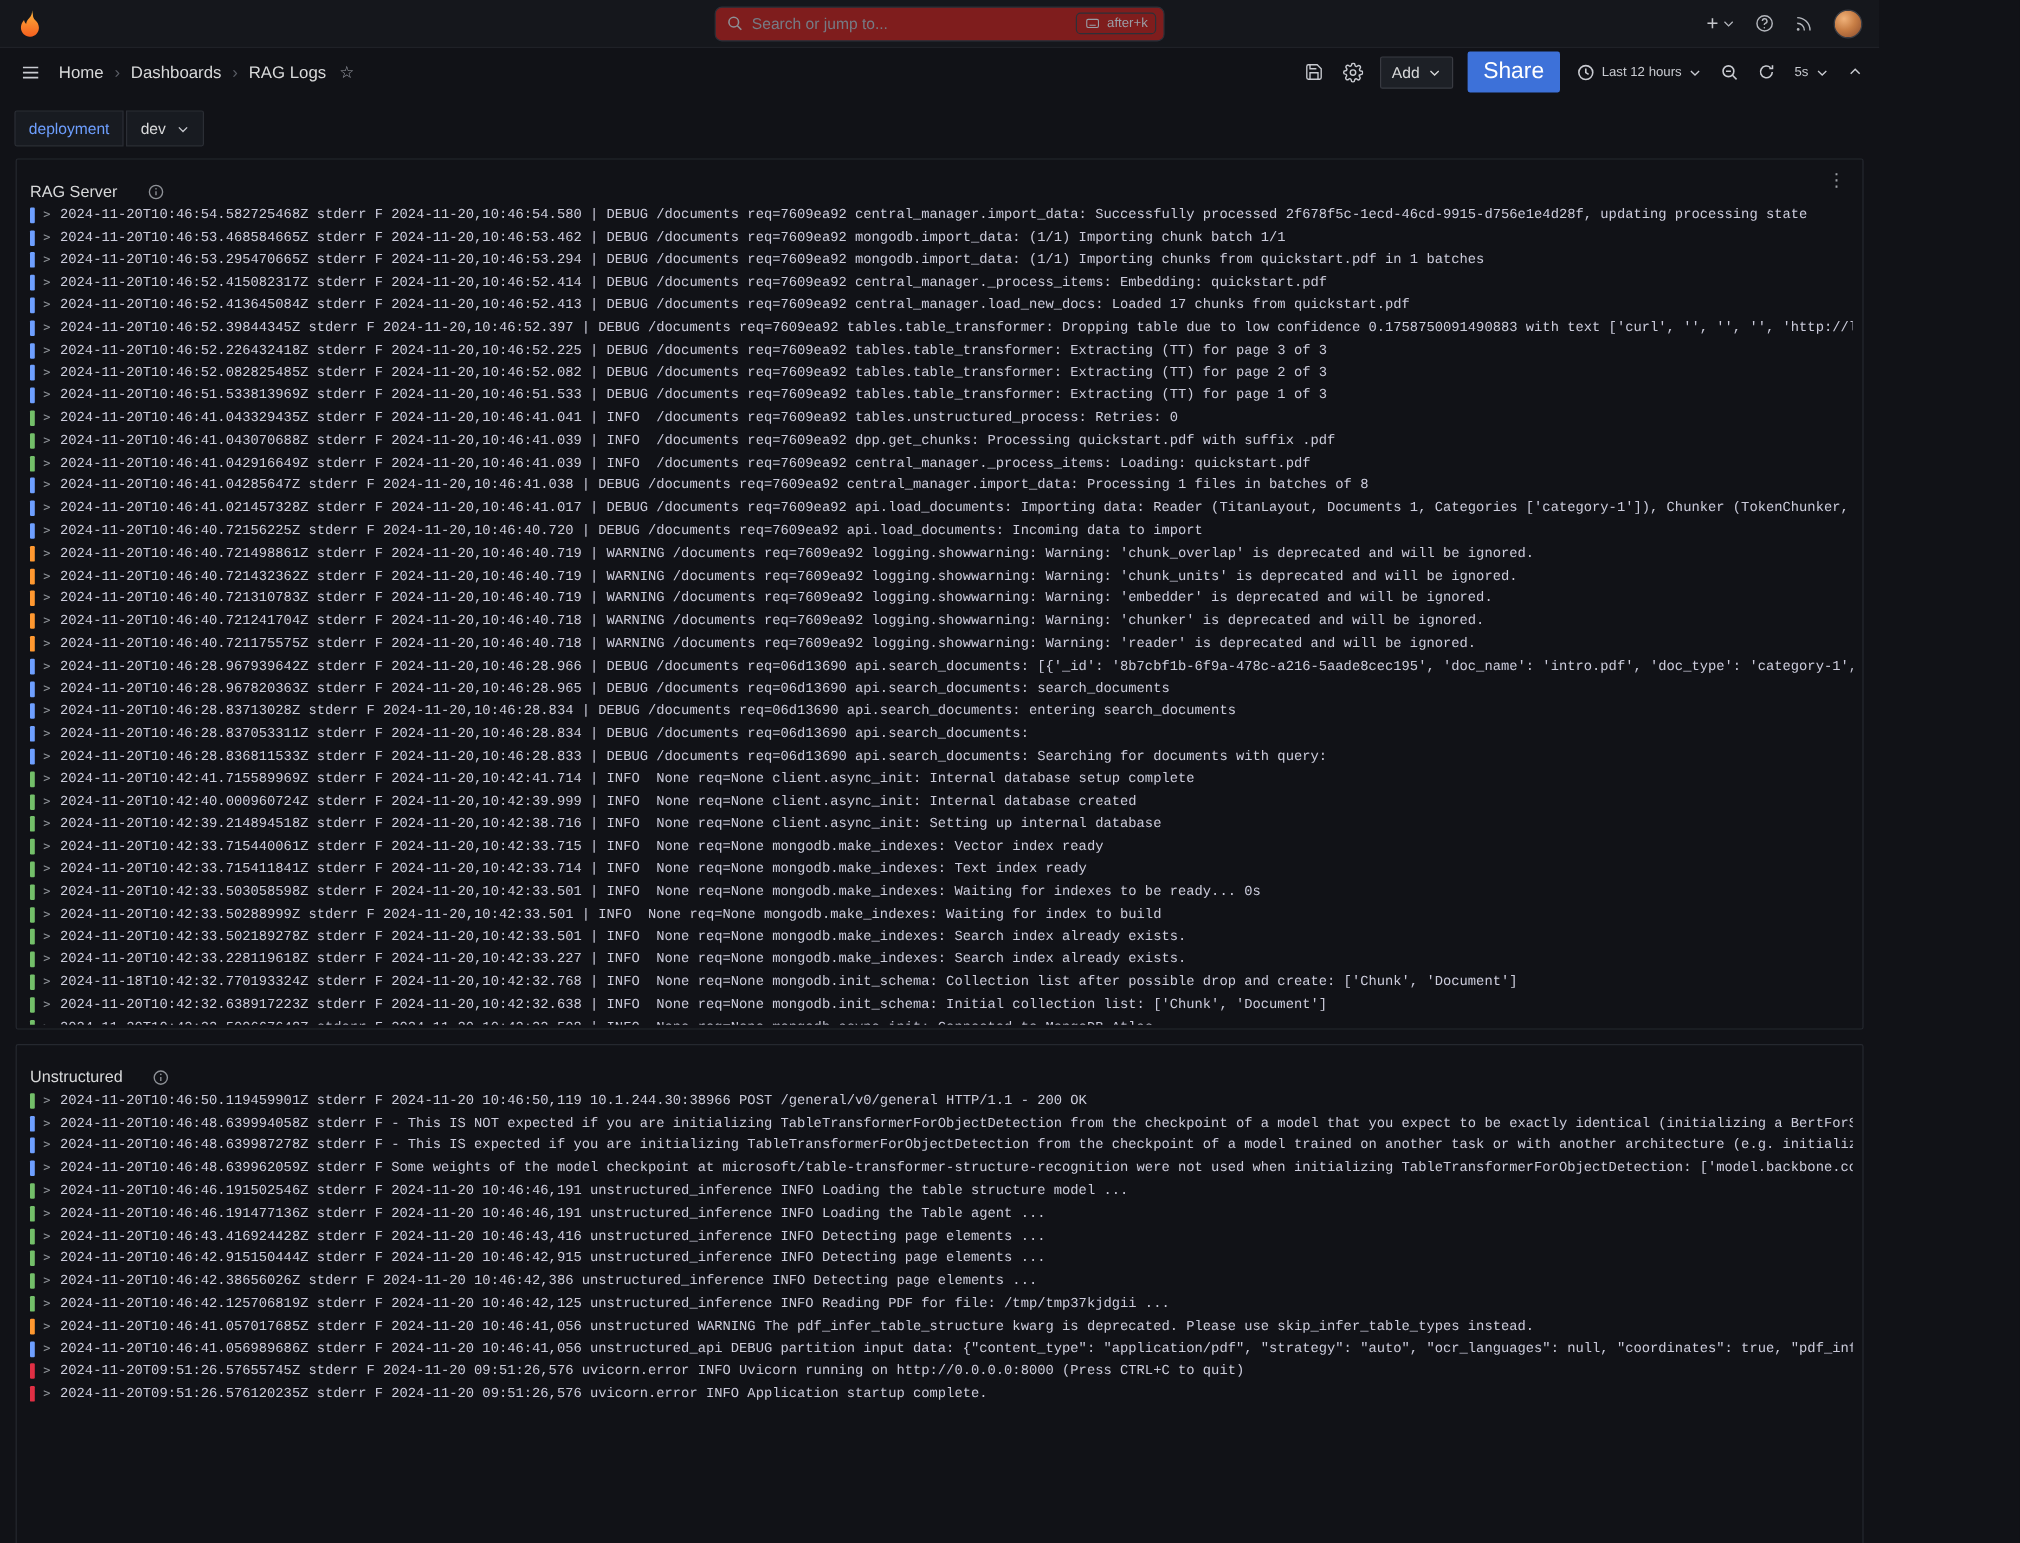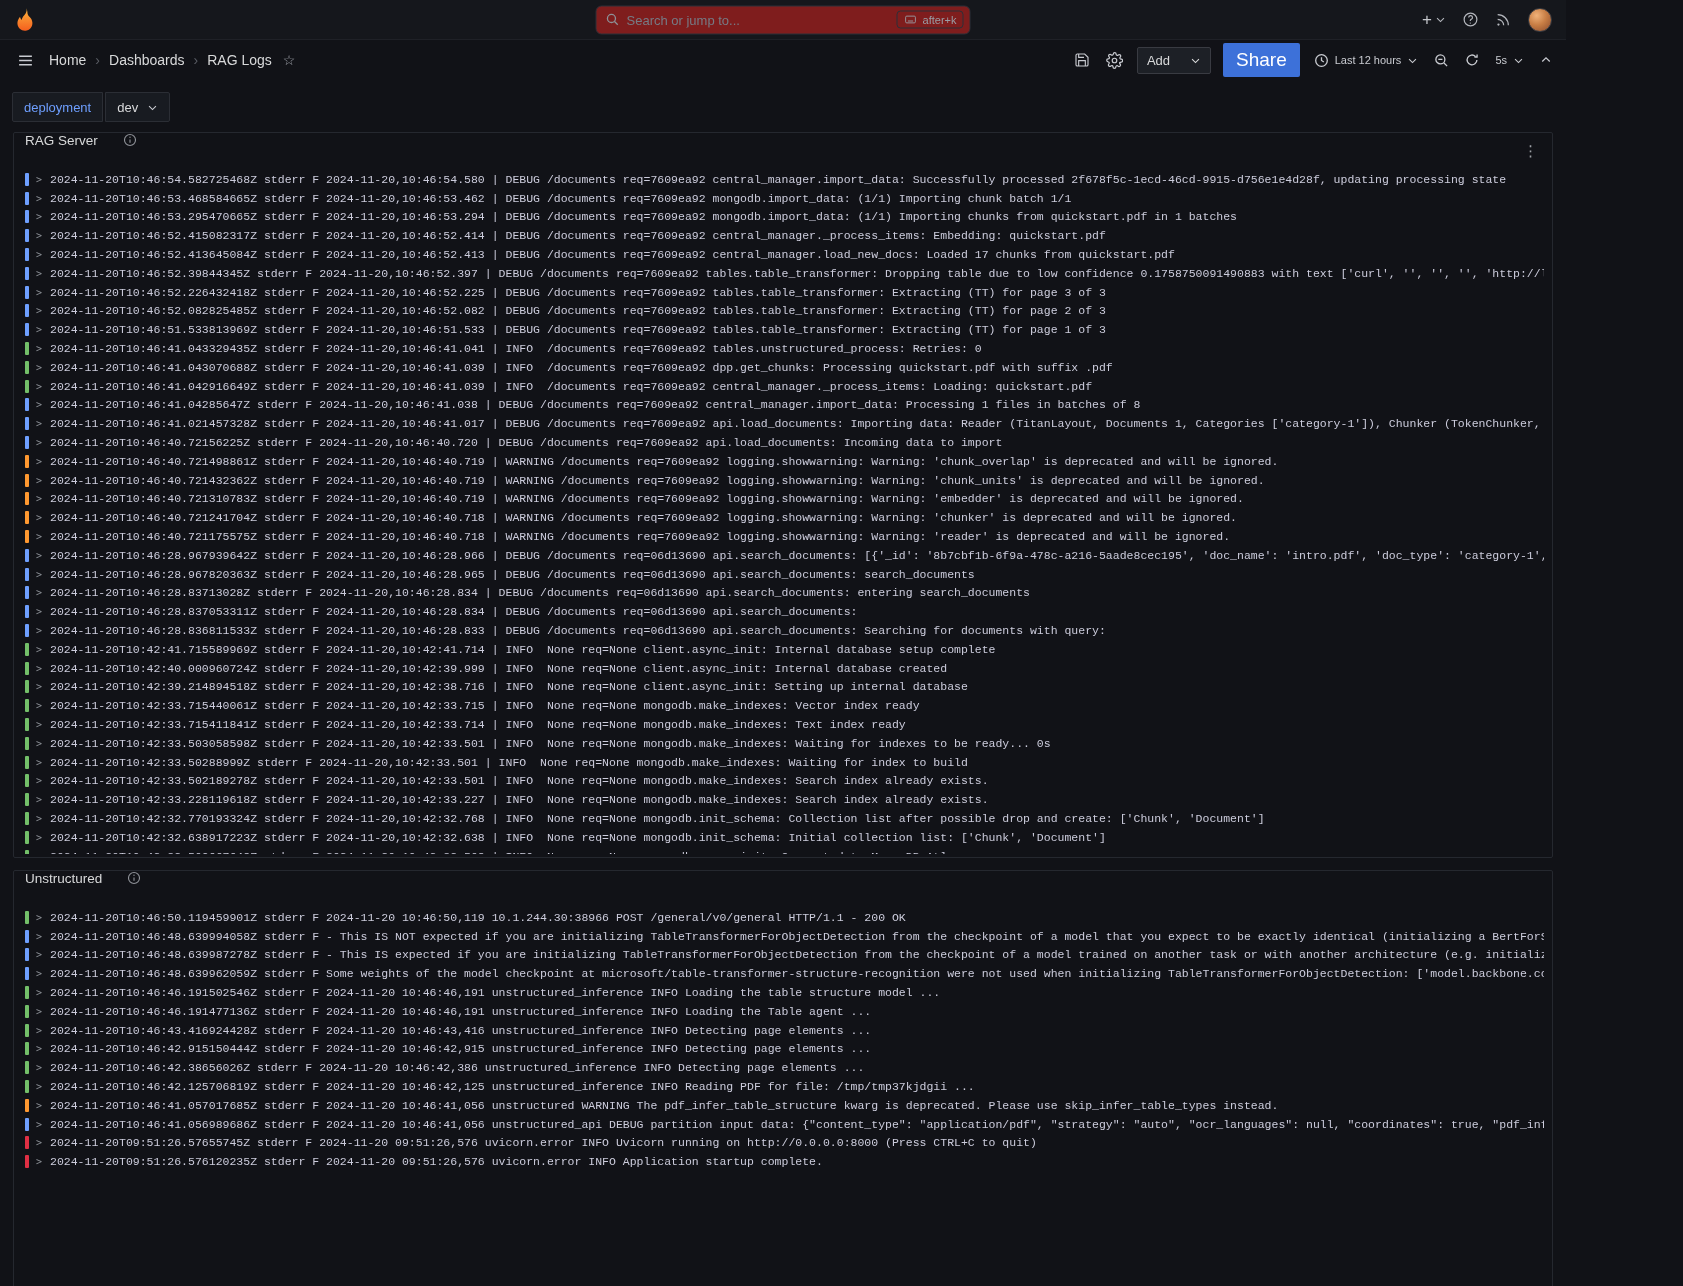--- a/index.html
+++ b/index.html
@@ -54,21 +54,21 @@
   .crumb { color:#d8d9da; cursor:pointer; }
   .crumb-sep { color:#5a5d65; font-size:14px; }
   .star { color:#9da0a8; font-size:14px; cursor:pointer; margin-left:2px; }
   .subnav-right { margin-left:auto; display:flex; align-items:center; gap:12px; color:#c9cbd1; }
   .toolbtn {
     background:transparent; border:none; color:#c9cbd1; cursor:pointer;
     display:flex; align-items:center; gap:6px; font-size:11px;
     font-family:"Liberation Sans",sans-serif; padding:4px 2px;
   }
   .btn-add {
-    display:flex; align-items:center; gap:20px;
+    display:flex; align-items:center; gap:7px;
     background:#1d2026; border:1px solid #393b42; border-radius:2px;
     color:#d8d9da; font-size:13px; padding:5px 9px; cursor:pointer;
     font-family:"Liberation Sans",sans-serif;
   }
   .btn-share {
     background:var(--accent,#3d71d9); border:none; border-radius:2px;
     color:#ffffff; font-size:19px; font-weight:500; padding:6px 13px; cursor:pointer;
     font-family:"Liberation Sans",sans-serif;
   }
   .cv { flex:none; }
@@ -83,21 +83,21 @@
   .chip-value { color:#d8d9da; border-radius:0 2px 2px 0; gap:9px; cursor:pointer; }
 
   
   .panels { padding:0 13px; display:flex; flex-direction:column; gap:12px; }
   .panel {
     border:1px solid #25282f; border-radius:2px; background:#111217;
     position:relative; overflow:hidden;
   }
   .panel-rag { height:726px; }
   .panel-unstructured { height:560px; }
-  .panel-header { height:34px; display:flex; align-items:flex-start; gap:25px; padding:0 11px; }
+  .panel-header { height:34px; display:flex; align-items:flex-end; gap:25px; padding:0 11px; }
   .panel-title { font-size:13.5px; font-weight:500; color:#d8d9da; cursor:pointer; }
   .info-icon { color:#8e9197; display:flex; cursor:pointer; }
   .kebab {
     position:absolute; right:9px; top:7px; color:#9da0a6;
     font-size:15px; line-height:1.2; cursor:pointer; padding:2px 5px;
   }
   .logs { padding:3px 8px 0 11px; overflow:hidden; height:calc(100% - 37px); }
   .log-row { display:flex; align-items:center; height:18.8px; gap:7px; cursor:pointer; }
   .bar { width:4px; height:13px; border-radius:1px; flex:none; background:#555; }
   .level-debug   { background:var(--debug,#6e9fff); }
@@ -474,21 +474,21 @@
 
           <div class="log-row">
             <span class="bar level-info"></span>
             <span class="chev">&gt;</span>
             <span class="txt">2024-11-20T10:42:33.228119618Z stderr F 2024-11-20,10:42:33.227 | INFO  None req=None mongodb.make_indexes: Search index already exists.</span>
           </div>
 
           <div class="log-row">
             <span class="bar level-info"></span>
             <span class="chev">&gt;</span>
-            <span class="txt">2024-11-20T10:42:32.770193324Z stderr F 2024-11-20,10:42:32.768 | INFO  None req=None mongodb.init_schema: Collection list after possible drop and create: ['Chunk', 'Document']</span>
+            <span class="txt">2024-11-18T10:42:32.770193324Z stderr F 2024-11-20,10:42:32.768 | INFO  None req=None mongodb.init_schema: Collection list after possible drop and create: ['Chunk', 'Document']</span>
           </div>
 
           <div class="log-row">
             <span class="bar level-info"></span>
             <span class="chev">&gt;</span>
             <span class="txt">2024-11-20T10:42:32.638917223Z stderr F 2024-11-20,10:42:32.638 | INFO  None req=None mongodb.init_schema: Initial collection list: ['Chunk', 'Document']</span>
           </div>
 
           <div class="log-row">
             <span class="bar level-info"></span>

